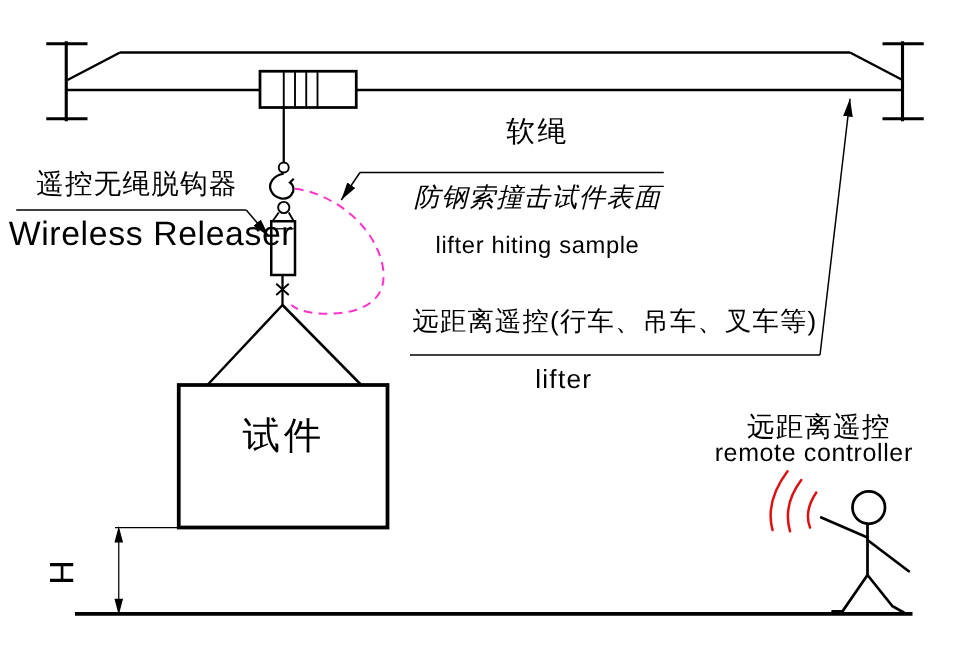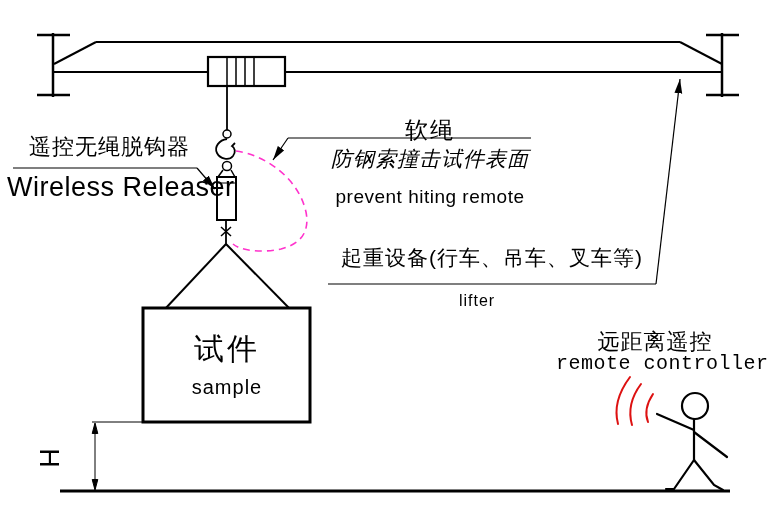--- a/index.html
+++ b/index.html
@@ -5,27 +5,27 @@
   html,body{margin:0;padding:0;background:#ffffff;}
   .stage{
     position:relative;width:774px;height:526px;background:#ffffff;overflow:hidden;
     font-family:"Liberation Sans","DejaVu Sans",sans-serif;color:#000;
   }
   .stage svg{position:absolute;left:0;top:0;}
   .lbl{position:absolute;line-height:1.15;text-align:center;white-space:nowrap;color:#000;}
   .zh{letter-spacing:1px;}
   .lbl-releaser-zh{left:17px;top:134px;width:185px;font-size:22px;text-align:center;}
   .lbl-releaser-en{left:7px;top:172px;width:195px;font-size:27px;letter-spacing:0.5px;}
-  .lbl-softrope{left:305px;top:117px;width:250px;font-size:23px;letter-spacing:2px;}
+  .lbl-softrope{left:305px;top:92px;width:250px;font-size:23px;letter-spacing:2px;}
   .lbl-prevent-zh{left:305px;top:147px;width:250px;font-size:21px;font-style:italic;}
   .lbl-prevent-en{left:305px;top:186px;width:250px;font-size:19px;letter-spacing:0.5px;}
   .lbl-lifter-zh{left:326px;top:246px;width:332px;font-size:21px;}
-  .lbl-lifter-en{left:332px;top:292px;width:290px;font-size:16px;letter-spacing:1px;}
+  .lbl-lifter-en{left:306px;top:292px;width:290px;font-size:21px;letter-spacing:1px;}
   .lbl-remote-zh{left:595px;top:329px;width:120px;font-size:22px;}
-  .lbl-remote-en{left:556px;top:352px;width:190px;font-size:20px;letter-spacing:0.5px;font-family:Liberation Mono, monospace;}
+  .lbl-remote-en{left:556px;top:352px;width:190px;font-size:20px;letter-spacing:0.5px;}
   .lbl-sample-zh{left:153px;top:332px;width:148px;font-size:30px;letter-spacing:3px;}
   .lbl-sample-en{left:153px;top:376px;width:148px;font-size:20px;letter-spacing:1px;}
   .lbl-dim-h{left:29px;top:442px;width:38px;height:32px;font-size:27px;
              transform:rotate(90deg);transform-origin:center center;}
 </style>
 </head>
 <body>
 
 <div class="stage">
 
@@ -129,25 +129,24 @@
       <path d="M653,394 Q643,409 648,422"></path>
     </g>
   </svg>
 
   <div class="lbl zh lbl-releaser-zh">遥控无绳脱钩器</div>
   <div class="lbl lbl-releaser-en">Wireless Releaser</div>
 
   <div class="lbl zh lbl-softrope">软绳</div>
 
   <div class="lbl zh lbl-prevent-zh">防钢索撞击试件表面</div>
-  <div class="lbl lbl-prevent-en">prevent hiting remote</div>
+  <div class="lbl lbl-prevent-en">lifter hiting sample</div>
 
-  <div class="lbl zh lbl-lifter-zh">起重设备(行车、吊车、叉车等)</div>
+  <div class="lbl zh lbl-lifter-zh">远距离遥控(行车、吊车、叉车等)</div>
   <div class="lbl lbl-lifter-en">lifter</div>
 
   <div class="lbl zh lbl-remote-zh">远距离遥控</div>
   <div class="lbl lbl-remote-en">remote controller</div>
 
   <div class="lbl zh lbl-sample-zh">试件</div>
-  <div class="lbl lbl-sample-en">sample</div>
 
   <div class="lbl lbl-dim-h">H</div>
 </div>
 
 </body></html>

